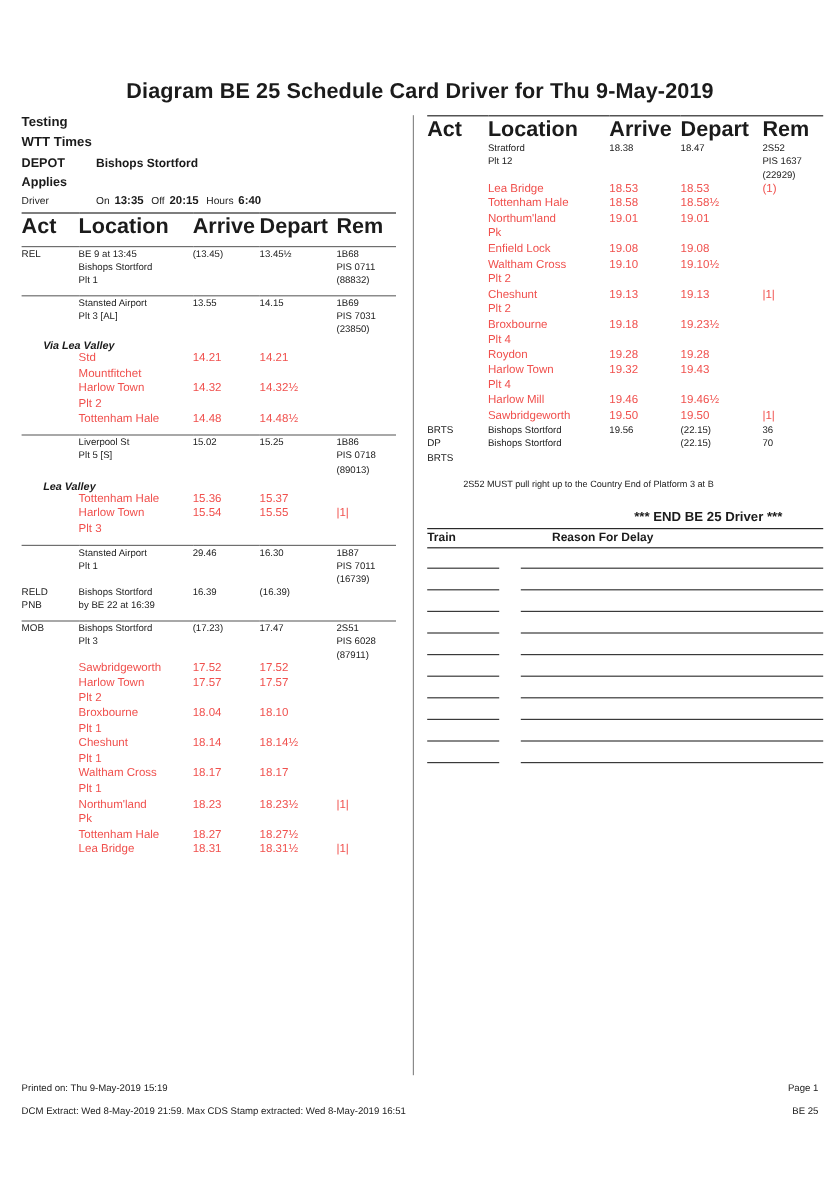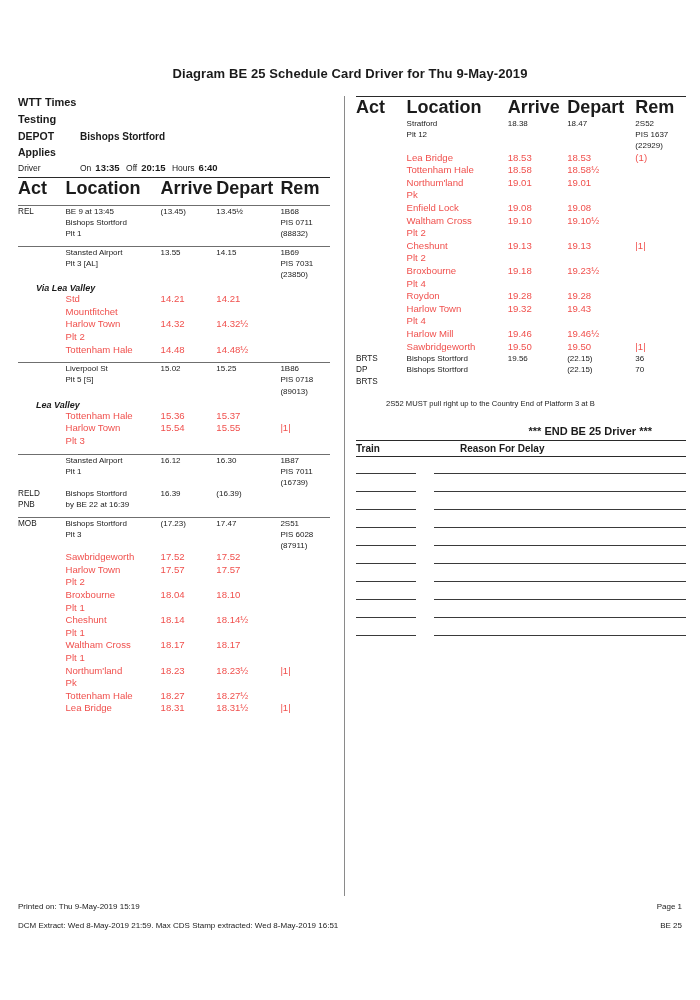--- a/index.html
+++ b/index.html
@@ -10,21 +10,21 @@
     color:#1b1b1b;
     position:relative;
     overflow:hidden;
     -webkit-font-smoothing:antialiased;
   }
   .page{position:absolute;left:0;top:0;width:700px;height:1000px;}
 
   
   .doc-title{
     position:absolute;left:0;top:66px;width:700px;
-    text-align:center;font-size:13px;font-weight:bold;letter-spacing:0.1px;
+    text-align:center;font-size:18px;font-weight:bold;letter-spacing:0.1px;
   }
 
   
   .col-divider{
     position:absolute;left:344px;top:96px;width:1px;height:800px;
     background:#8a8a8a;
   }
 
   
   .col{position:absolute;top:96px;}
@@ -108,22 +108,22 @@
 
 <div class="page">
 
   <div class="doc-title">Diagram BE 25 Schedule Card Driver for Thu 9-May-2019</div>
 
   <div class="col-divider"></div>
 
   <div class="col col-left">
 
     <div class="meta">
+      <div class="solo">Testing</div>
       <div class="solo">WTT Times</div>
-      <div class="solo">Testing</div>
       <div class="row">
         <span class="lbl">DEPOT</span>
         <span class="val">Bishops Stortford</span>
       </div>
       <div class="row">
         <span class="lbl">Applies</span>
       </div>
       <div class="row driverline">
         <span class="lbl-sm">Driver</span>
         <span>
@@ -317,21 +317,21 @@
           </tr>
           <tr class="grp">
             <td class="cell act">
               <span class="sub"></span>
             </td>
             <td class="cell ">
               <span class="sub">Stansted Airport</span>
               <span class="sub">Plt 1</span>
             </td>
             <td class="cell ">
-              <span class="sub">16.12</span>
+              <span class="sub">29.46</span>
             </td>
             <td class="cell ">
               <span class="sub">16.30</span>
             </td>
             <td class="cell ">
               <span class="sub">1B87</span>
               <span class="sub">PIS 7011</span>
               <span class="sub">(16739)</span>
             </td>
           </tr>

